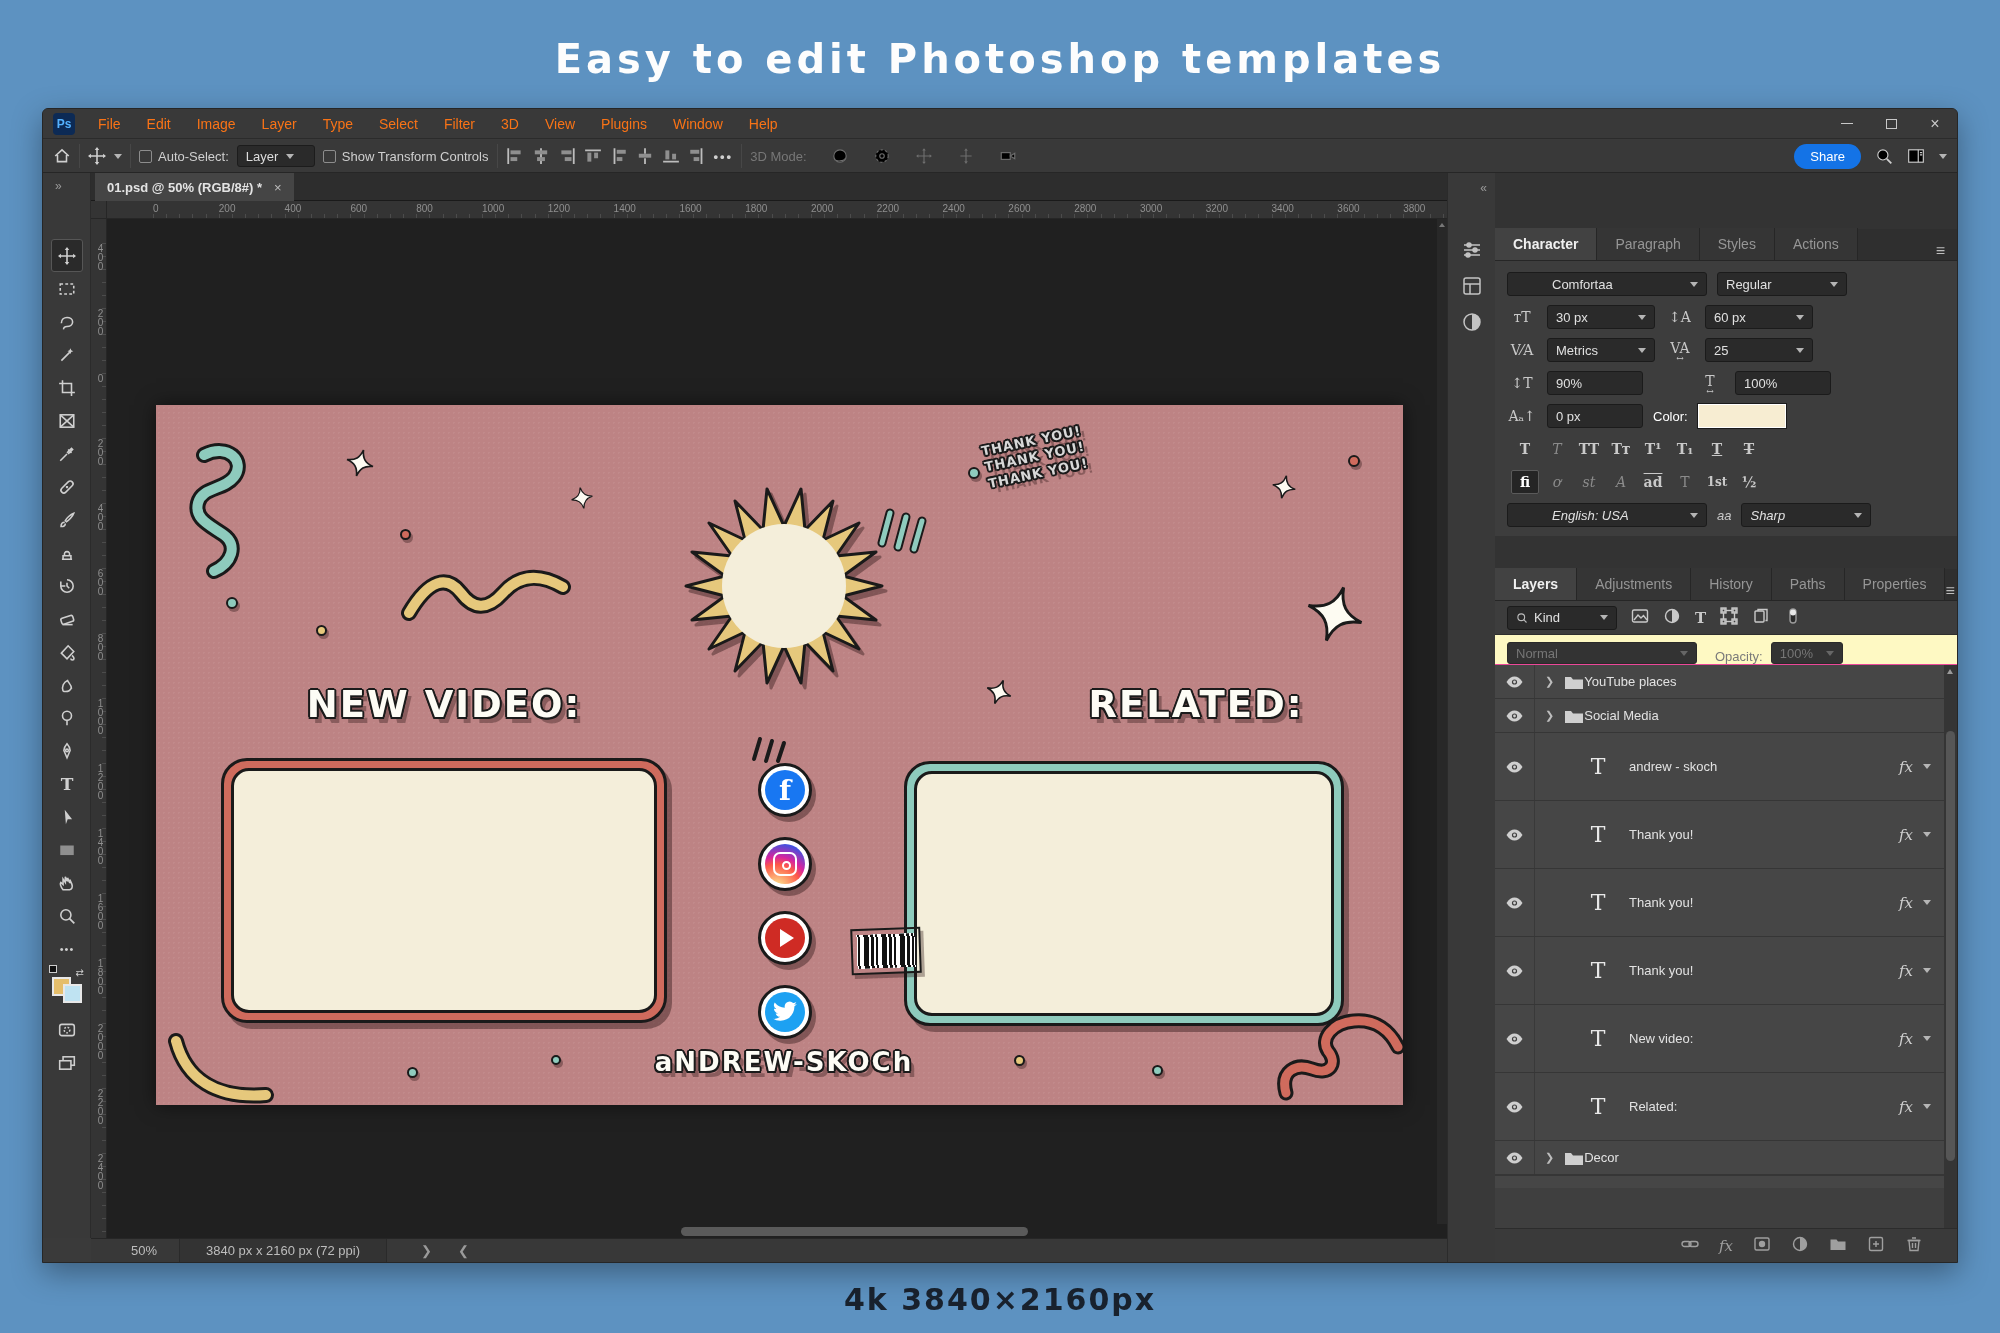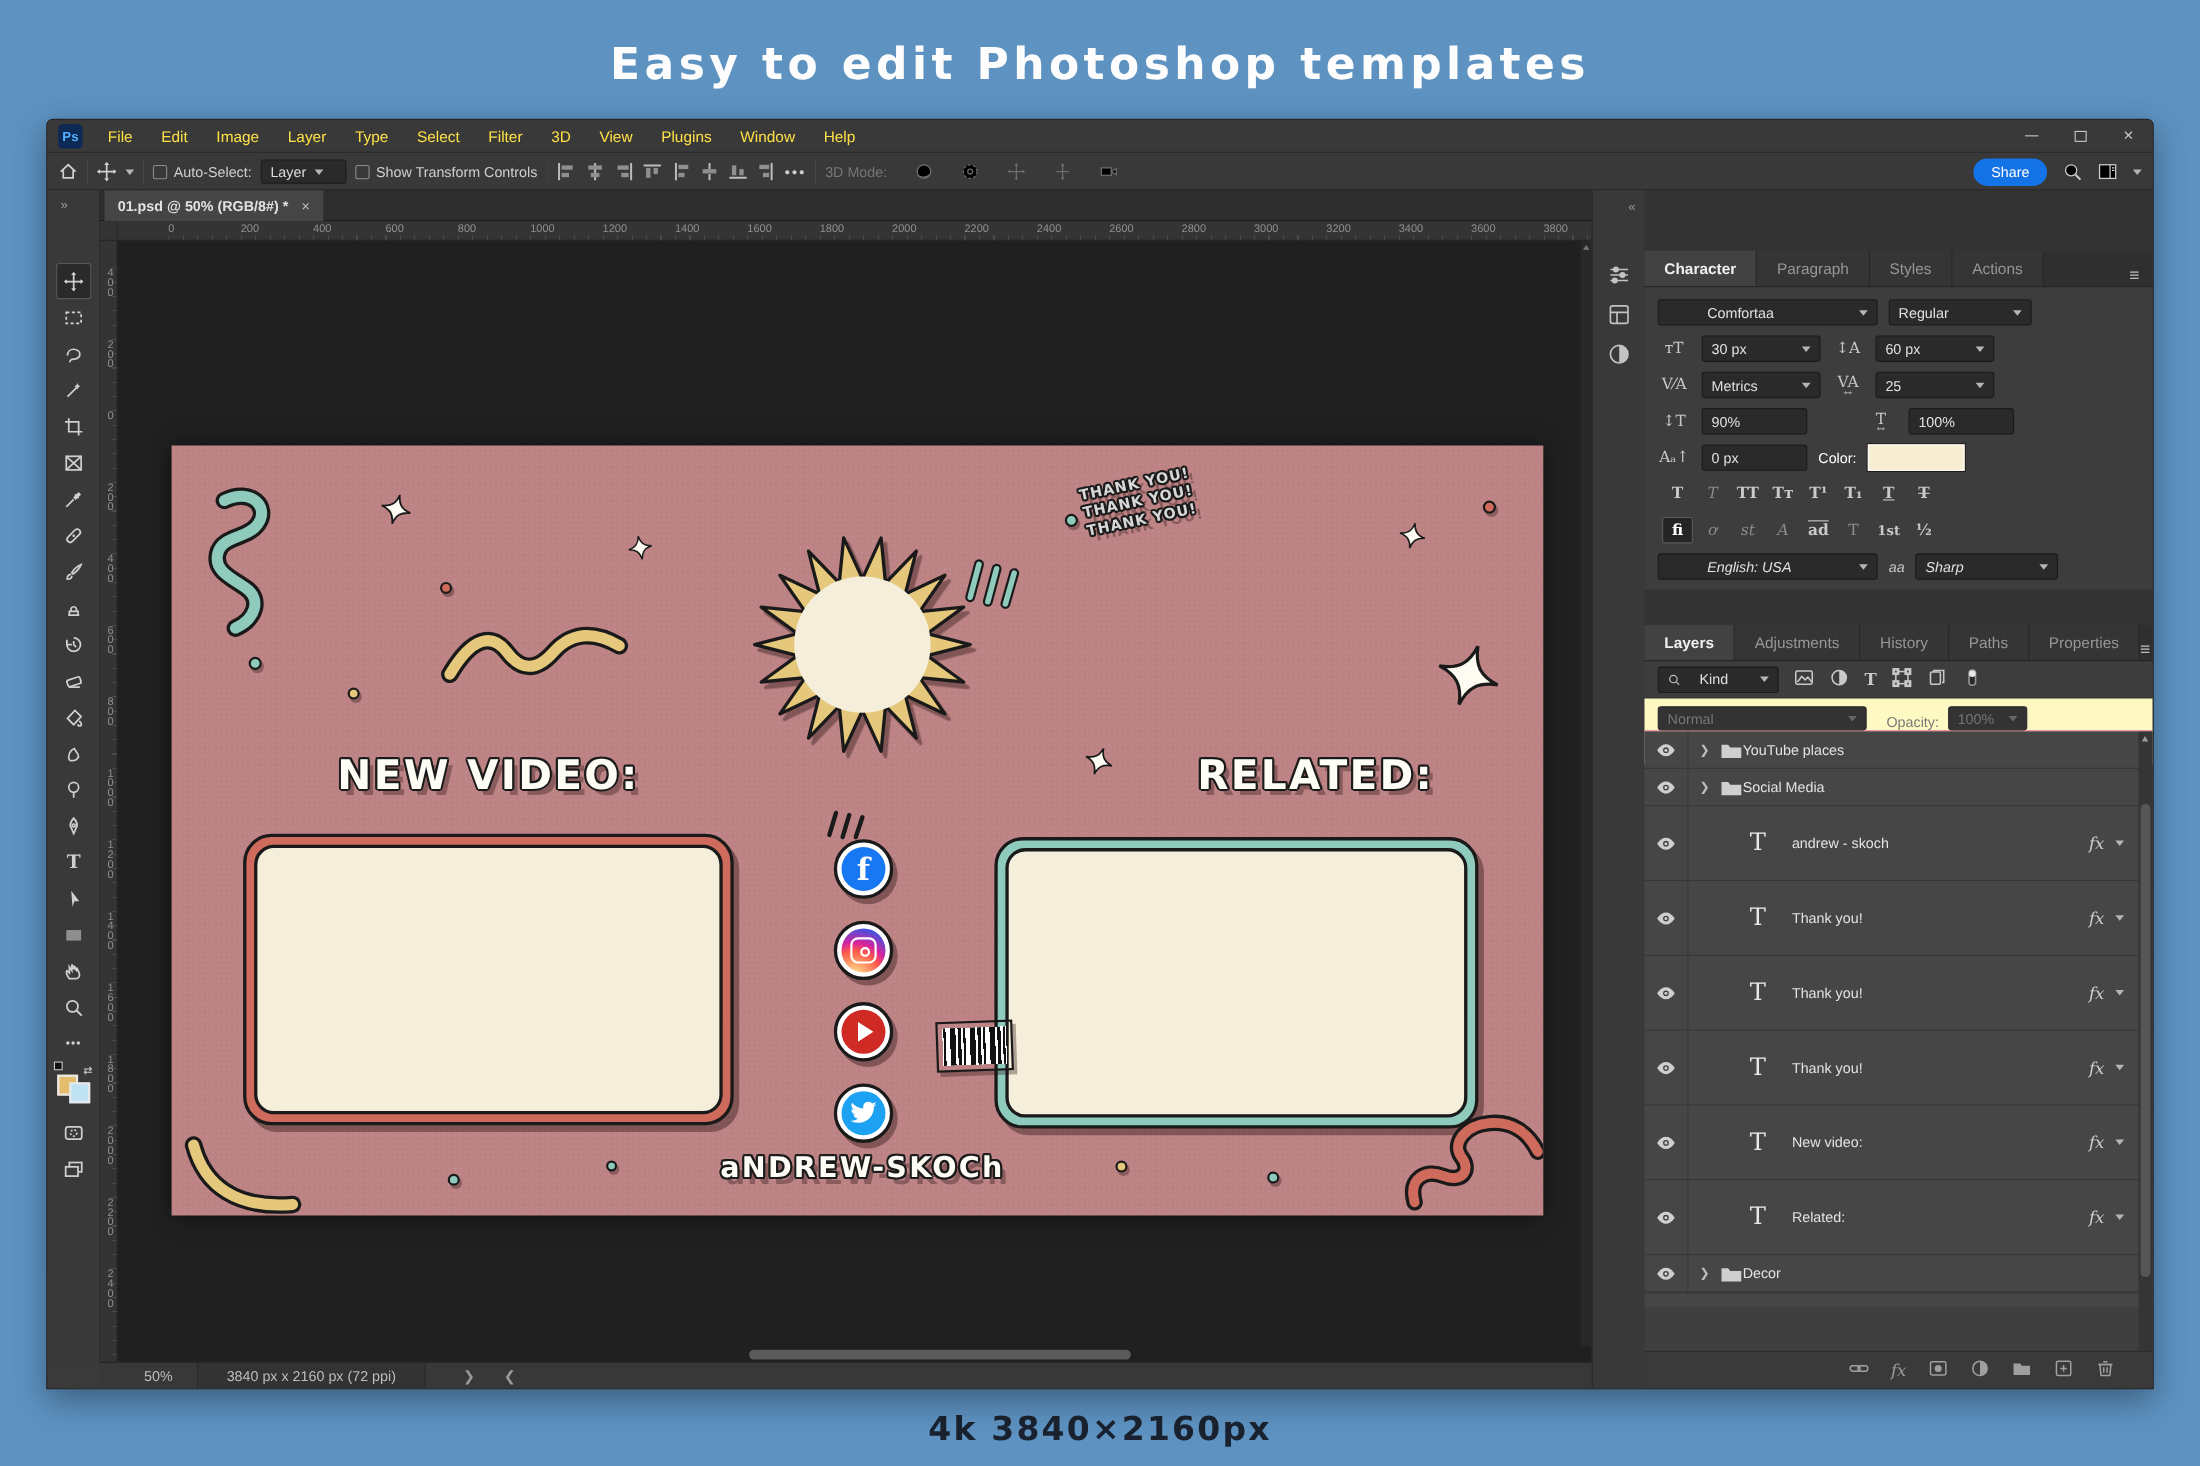--- a/index.html
+++ b/index.html
@@ -15,21 +15,21 @@
   
   .ps { position:absolute; left:42px; top:108px; width:1916px; height:1155px;
     background:#3a3a3a; border:1px solid #262626; border-radius:6px 6px 0 0;
     box-shadow:0 10px 30px rgba(0,0,0,.35); overflow:hidden; font-size:13px; color:#d8d8d8; }
 
   
   .menubar { position:absolute; left:0; top:0; width:100%; height:30px; background:#393939;
     border-bottom:1px solid #2b2b2b; display:flex; align-items:center; }
   .ps-logo { width:22px; height:22px; margin:0 10px 0 10px; border-radius:4px; background:#0c2a55;
     color:#54b2ff; font-weight:bold; font-size:12px; display:flex; align-items:center; justify-content:center; }
-  .menu-item { padding:0 13px; height:30px; display:flex; align-items:center; color:#fde047; font-size:14px; cursor:default; }
+  .menu-item { padding:0 13px; height:30px; display:flex; align-items:center; color:#f97316; font-size:14px; cursor:default; }
   .win-btns { margin-left:auto; display:flex; align-items:center; height:30px; }
   .win-btn { width:44px; height:30px; display:flex; align-items:center; justify-content:center; color:#c8c8c8; }
   .wb-min { width:12px; border-top:1px solid #c8c8c8; height:0; }
   .wb-max { width:11px; height:10px; border:1px solid #c8c8c8; }
   .wb-close { font-size:16px; }
 
   
   .optionsbar { position:absolute; left:0; top:31px; width:100%; height:33px; background:#393939;
     border-bottom:1px solid #262626; display:flex; align-items:center; gap:8px; padding:0 10px; }
   .sep { width:1px; height:24px; background:#2c2c2c; border-right:1px solid #474747; }
@@ -807,21 +807,21 @@
     <div class="layers-group pgroup">
       <div class="ptabs">
         <div class="ptab active">Layers</div>
         <div class="ptab">Adjustments</div>
         <div class="ptab">History</div>
         <div class="ptab">Paths</div>
         <div class="ptab">Properties</div>
         <div class="pburger">≡</div>
       </div>
       <div class="lfilter">
-        <div class="cfield kind" style="gap:17px;">
+        <div class="cfield kind" style="gap:6px;">
           <svg width="12" height="12" viewBox="0 0 16 16">
               <circle cx="7" cy="7" r="4.5" stroke="#bbb" fill="none" stroke-width="1.5"></circle>
               <path d="M10.5 10.5L14 14" stroke="#bbb" stroke-width="1.5"></path>
             </svg>
           <span>Kind</span>
             <span class="tri"></span>
         </div>
         <span class="lficon"><svg viewBox="0 0 18 18">
               <rect x="1.5" y="3" width="15" height="12" rx="1.5"></rect>
               <path d="M3 13l4-5 3 3 2.5-2.5 3.5 4.5"></path>

